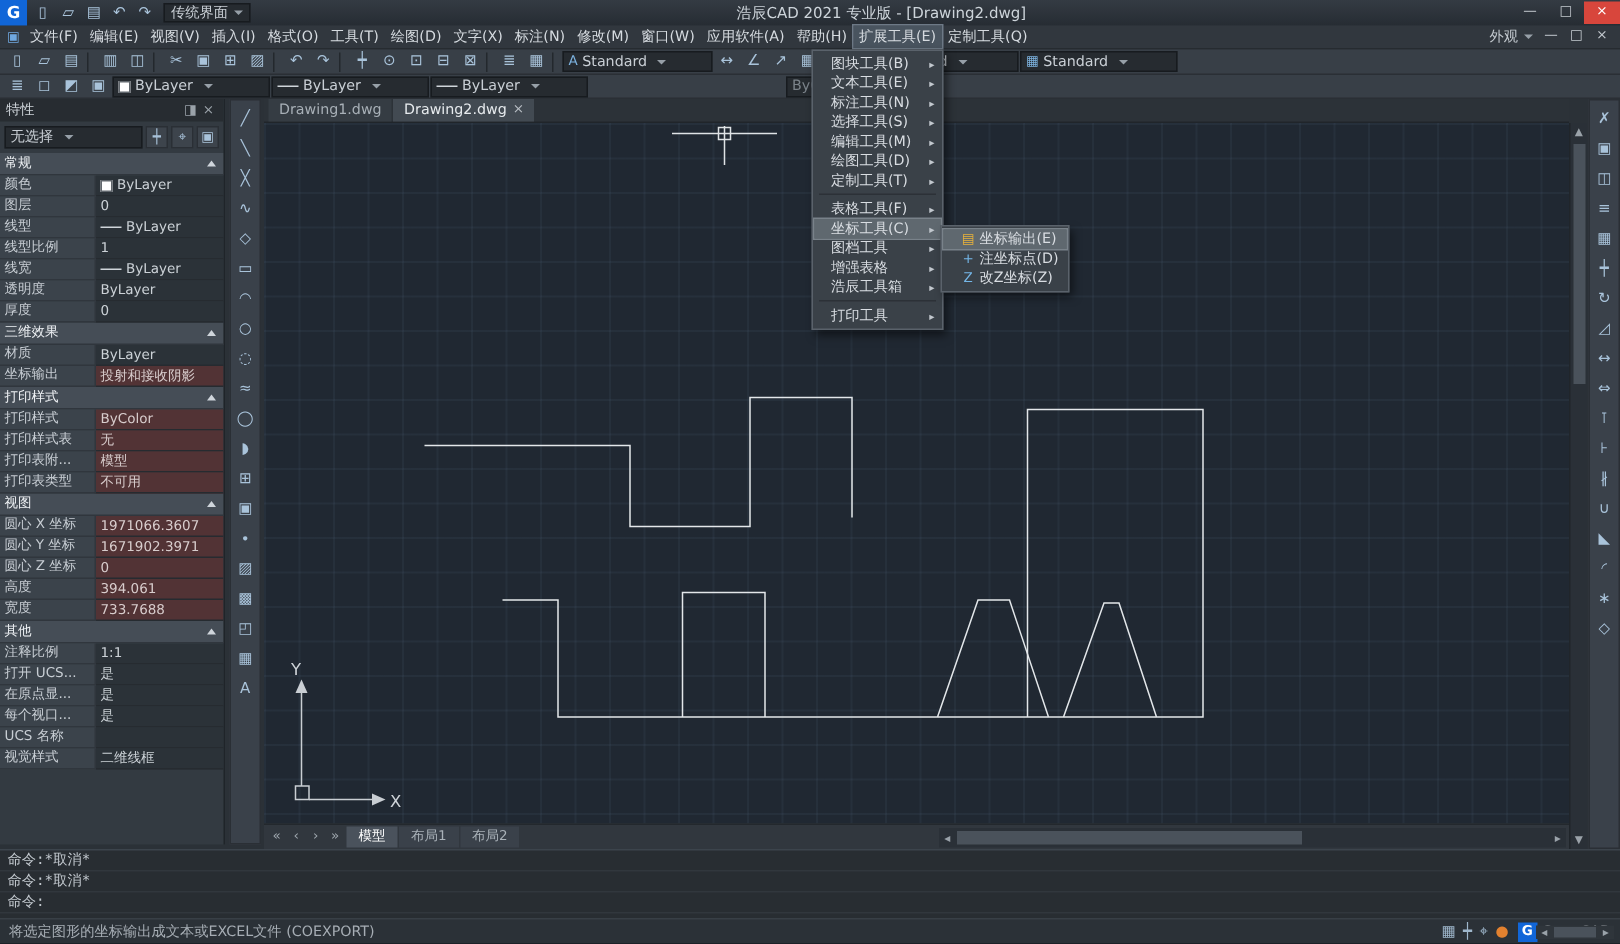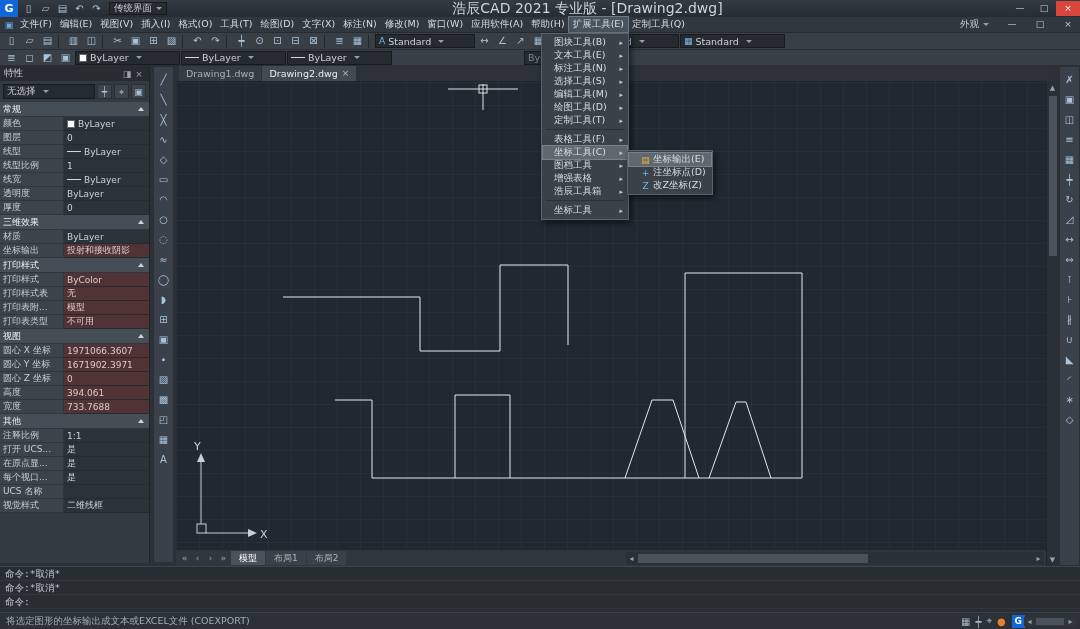--- a/index.html
+++ b/index.html
@@ -15,33 +15,33 @@
   .logo { width:18px; height:17px; background:#1166d8; color:#fff; font-weight:bold;
           font-size:11px; text-align:center; line-height:17px; flex:none; }
   .qat { display:flex; align-items:center; }
   .tb-icon { width:17px; height:14px; line-height:14px; text-align:center;
              color:#a9c3da; font-size:10px; flex:none; }
   .tb-icon.sep { width:5px; height:13px; border-left:1px solid #23282d; margin:0 1px; color:transparent; overflow:hidden; }
   .caret { width:0; height:0; border-left:3px solid transparent; border-right:3px solid transparent;
            border-top:3px solid #97a0a8; margin-left:4px; flex:none; }
   .ws-combo { height:13px; display:flex; align-items:center; padding:0 4px;
               background:#262b30; border:1px solid #171b1f; color:#c9cfd5; margin-left:2px;text-align:center; }
-  .title-text { flex:1; text-align:center; font-size:14px; color:#cdd4da; white-space:nowrap; overflow:hidden; }
+  .title-text { flex:1; text-align:center; font-size:10px; color:#cdd4da; white-space:nowrap; overflow:hidden; }
   .win-controls { display:flex; flex:none; }
   .win-btn { width:24px; height:15px; line-height:14px; text-align:center; color:#c3c9cf; font-size:9px; }
   .win-btn.close { background:#d8463c; color:#fff; }
   .win-btn.sm { width:16px; height:13px; line-height:12px; }
 
   
   .menubar { height:16px; background:#31373e; border-bottom:1px solid #262b30;
              display:flex; align-items:center; padding:0 2px; }
   .app-menu-ic { width:14px; text-align:center; color:#6fa8e0; font-size:9px; flex:none; }
   .mn-item { padding:1px 4px; color:#d6dbe0; white-space:nowrap; }
   .mn-item.active { background:#49545f; outline:1px solid #6d7986; }
-  .mn-right { margin-left:auto; display:flex; align-items:center; gap:12px; padding-right:2px; }
+  .mn-right { margin-left:auto; display:flex; align-items:center; gap:1px; padding-right:2px; }
   .mn-appearance { display:flex; align-items:center; color:#c3c9cf; padding:0 3px; }
 
   
   .toolbar { height:17px; background:#383f47; border-bottom:1px solid #2a2f35;
              display:flex; align-items:center; gap:1px; padding:0 3px; }
   .toolbar.second { height:16px; }
   .combo { display:flex; align-items:center; height:14px; background:#262b30;
            border:1px solid #171b1f; padding:0 3px; gap:3px; color:#c9cfd5; flex:none; }
   .combo .cl { white-space:nowrap; overflow:hidden; }
   .combo.w105 { width:105px; } .combo.w100 { width:100px; } .combo.w95 { width:95px; }
@@ -834,21 +834,21 @@
         <span>浩辰工具箱</span>
         <span class="pi-arrow">▸</span>
       </div>
 
       <div class="popup-item sep">
         <span></span>
         <span class="pi-arrow"></span>
       </div>
 
       <div class="popup-item">
-        <span>坐标工具</span>
+        <span>打印工具</span>
         <span class="pi-arrow">▸</span>
       </div>
     </div>
 
   <div id="sub-menu" class="popup">
 
       <div class="popup-item hl">
         <span class="pi-icon" style="color: rgb(232, 178, 58);">▤</span>
         <span>坐标输出(E)</span>
       </div>

